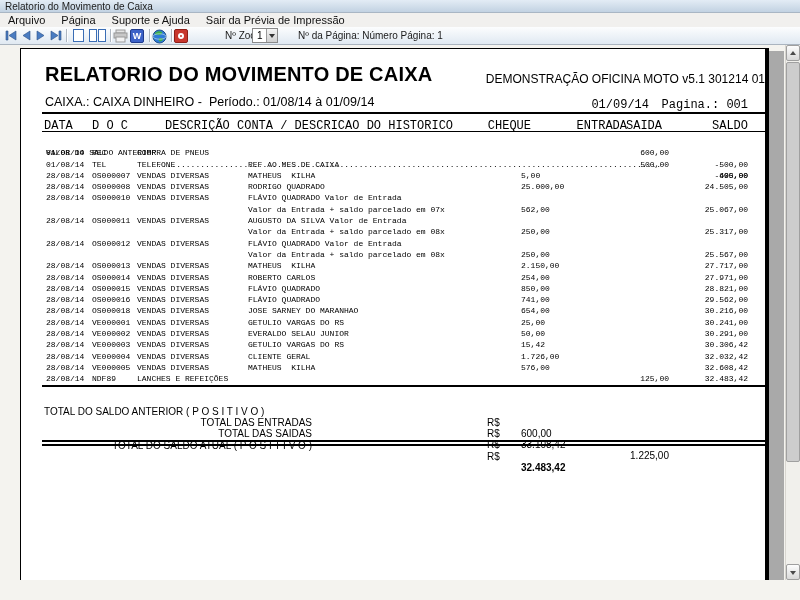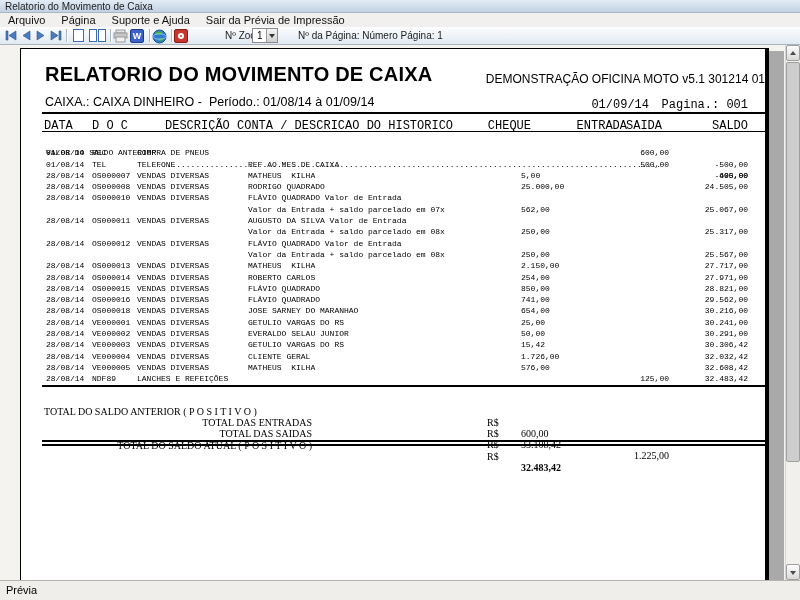--- a/index.html
+++ b/index.html
@@ -58,21 +58,21 @@
   .rows { position:absolute; left:0; top:87px; width:604px; }
   .rline { position:relative; height:11.3px; font-family:"Liberation Mono", monospace;
     font-size:8px; line-height:11.3px; white-space:pre; }
   .rline span { position:absolute; }
   .c-date { left:25px; }  .c-doc { left:71px; }  .c-conta { left:116px; }  .c-hist { left:227px; }
   .c-dots { left:136px; width:504px; overflow:hidden; }
   .c-ent { left:500px; width:106px; text-align:left; }
   .c-sai { left:542px; width:106px; text-align:right; }
   .c-sal { left:621px; width:106px; text-align:right; }
 
-  .tline { position:absolute; left:0; width:744px; height:11px; font-family:Liberation Serif, serif;
+  .tline { position:absolute; left:0; width:744px; height:11px; font-family:Liberation Sans, sans-serif;
     font-size:10px; line-height:11px; white-space:pre; }
   .t-lab-left { left:23px; }
   .t-lab-right { left:85px; width:206px; text-align:right; }
   .t-cur { left:466px; }
   .bold { font-weight:bold; }
 
   
   .vscroll { position:absolute; right:0; top:45px; width:15px; bottom:20px; background:#f1f0ec; border-left:1px solid #d8d6d0; }
   .sb-btn { position:absolute; left:0; width:14px; height:16px; background:linear-gradient(#fdfdfd,#d9d9d9);
     border:1px solid #9f9f9f; border-radius:2px; }
@@ -253,17 +253,14 @@
   <div class="vscroll">
     <div class="sb-btn sb-up">
         <i></i>
       </div>
     <div class="sb-thumb"></div>
     <div class="sb-btn sb-down">
         <i></i>
       </div>
   </div>
 
-  <div class="statusbar">
-    <span>Prévia</span>
-  </div>
 
 </div>
 
 </body></html>

